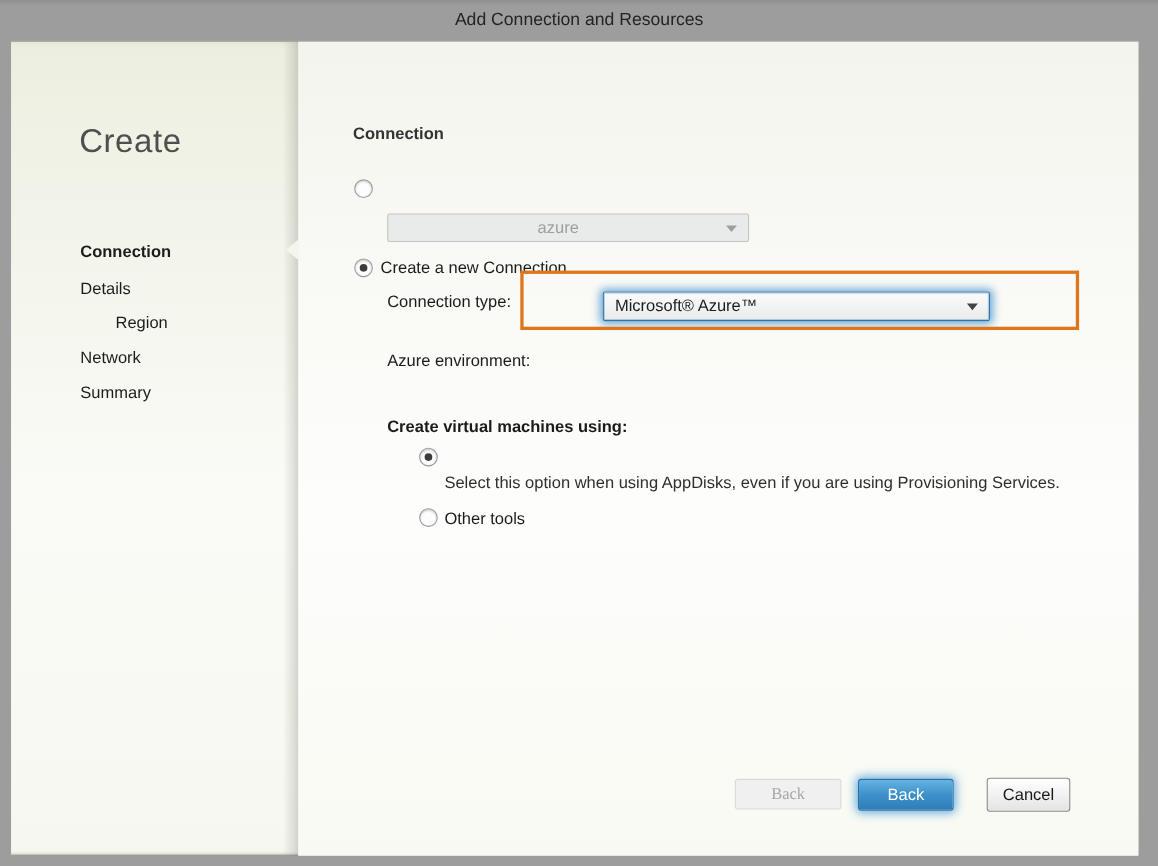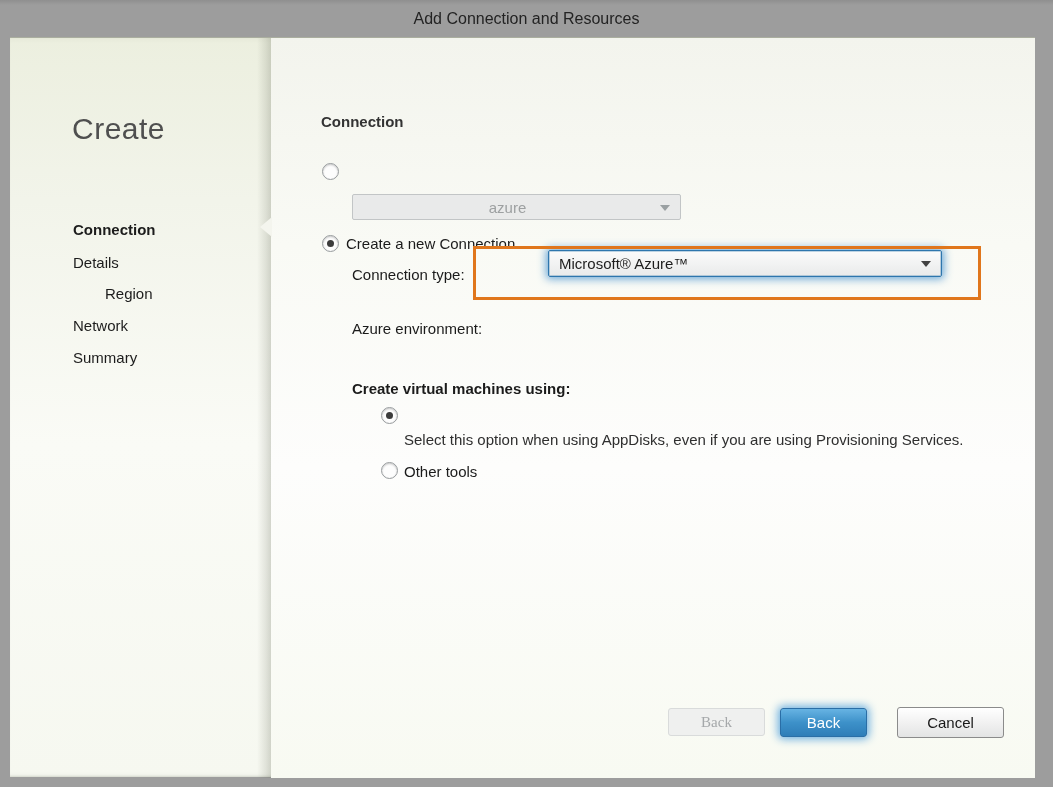--- a/index.html
+++ b/index.html
@@ -49,21 +49,21 @@
       border:3px solid #e0761c;z-index:6;pointer-events:none;}
   
   .btn{position:absolute;height:29px;border-radius:3px;font-size:15px;
        display:flex;align-items:center;justify-content:center;}
   .btn-back{left:658px;top:670px;width:97px;height:28px;
        background:#eff0ef;border:1px solid #d9dbdb;color:#a5a8aa;font-family:Liberation Serif, serif;}
   .btn-next{left:770px;top:670px;width:87px;
        background:linear-gradient(180deg,#67b3e3 0%,#3d91c9 50%,#2e7db8 100%);
        border:1px solid #2a6ea6;color:#ffffff;
        box-shadow:0 0 9px 2px rgba(97,169,221,.95);}
-  .btn-cancel{left:887px;top:669px;width:107px;height:31px;
+  .btn-cancel{left:887px;top:669px;width:76px;height:31px;
        background:linear-gradient(180deg,#ffffff 0%,#f0f0f0 55%,#e3e4e4 100%);
        border:1px solid #8b8b8b;color:#191919;}
 </style>
 </head>
 <body>
 
 <div class="stage">
 
   <div class="titlebar">
     <span>Add Connection and Resources</span>
@@ -87,21 +87,21 @@
 
     <div class="dd disabled" style="left:342px;top:156px;width:329px;height:26px;justify-content:center;">
       <span class="val">azure</span>
       <span class="arr"></span>
     </div>
 
     <span class="radio checked" style="left:312px;top:197px;"></span>
     <span class="txt" style="left:336px;top:196px;">Create a new Connection</span>
 
     <span class="txt" style="left:342px;top:227px;">Connection type:</span>
-    <div class="dd focused" style="left:538px;top:212px;width:394px;align-items:center;">
+    <div class="dd focused" style="left:538px;top:227px;width:352px;align-items:center;">
       <span class="val">Microsoft® Azure™</span>
       <span class="arr"></span>
     </div>
 
     <span class="txt" style="left:342px;top:281px;text-align:right;">Azure environment:</span>
 
     <div class="highlight-box"></div>
 
     <span class="txt bold" style="left:342px;top:341px;">Create virtual machines using:</span>
 

